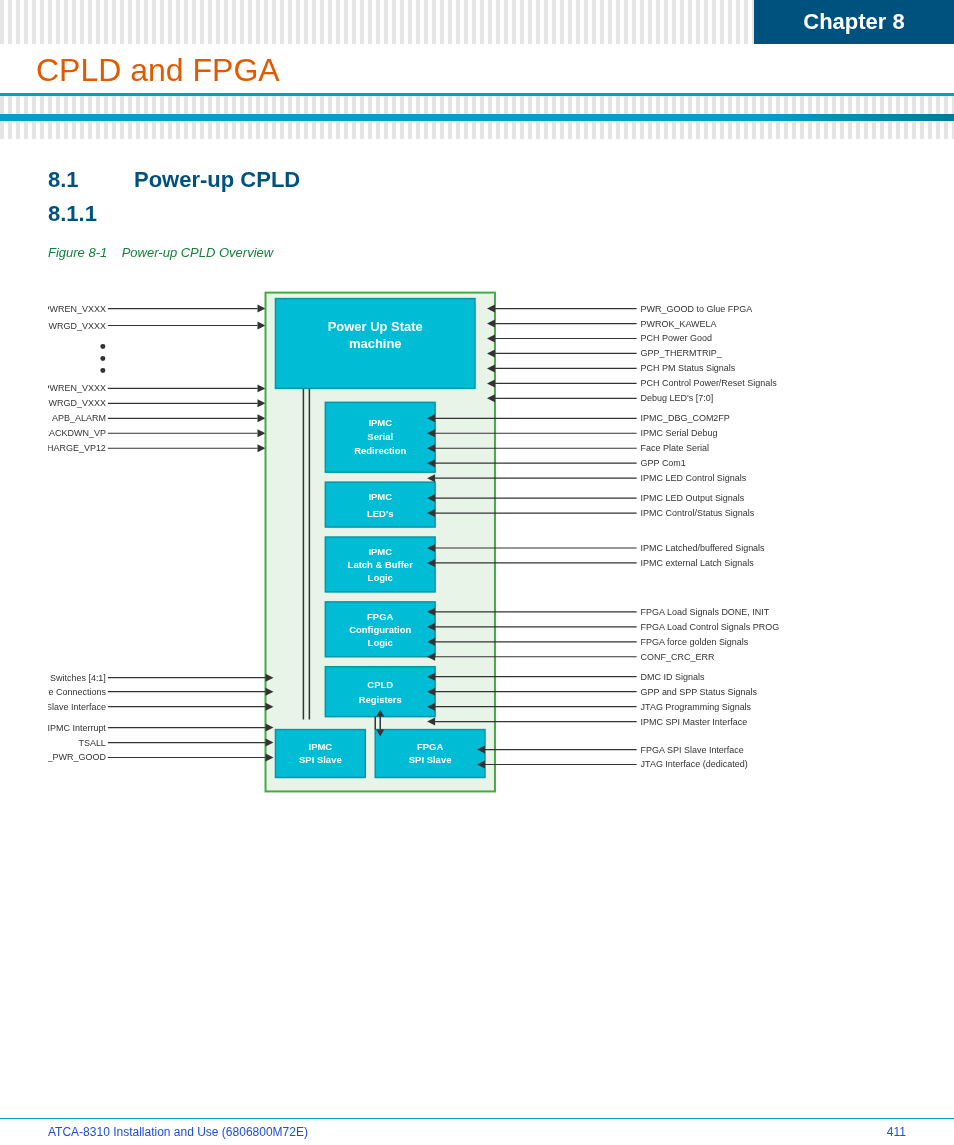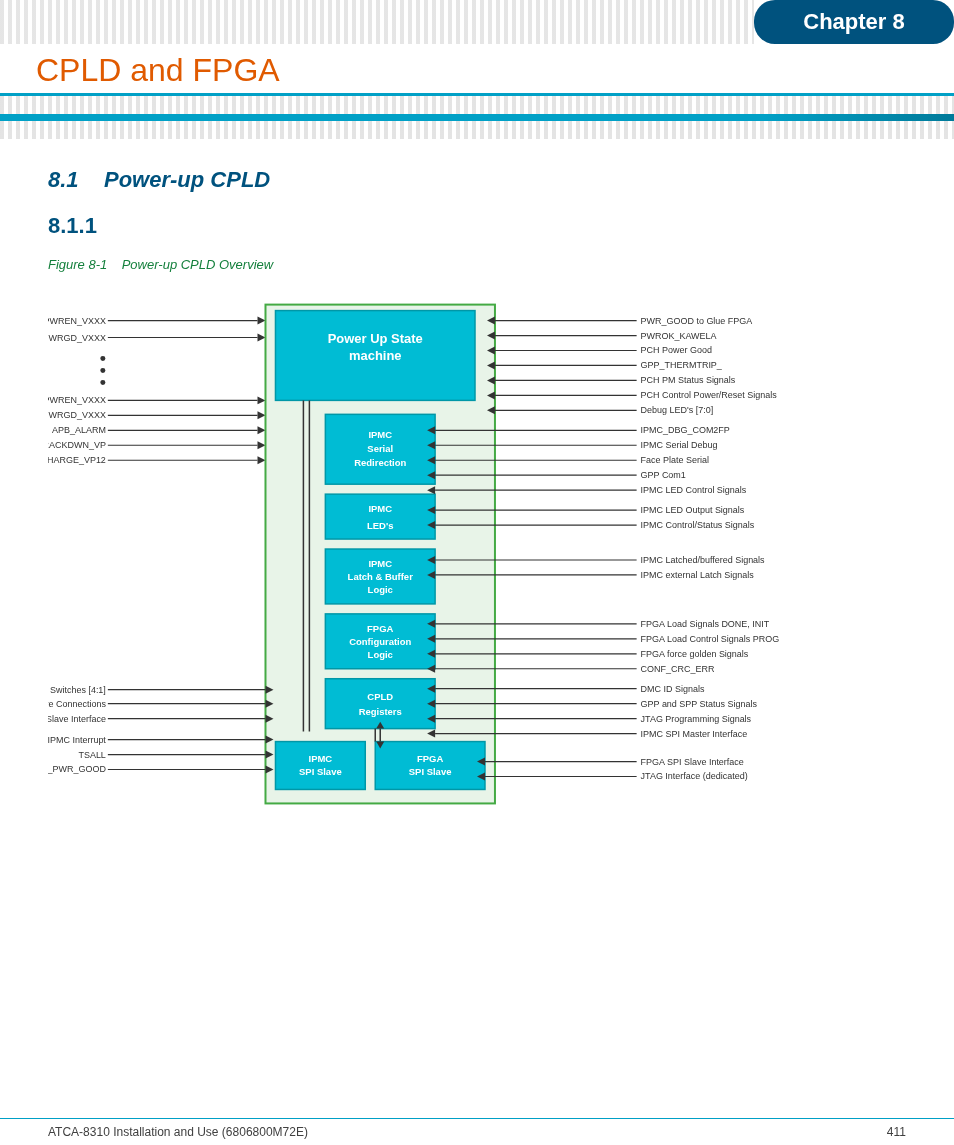--- a/index.html
+++ b/index.html
@@ -32,21 +32,20 @@
     .header-chapter {
       background: #00527e;
       color: #fff;
       font-size: 22px;
       font-weight: bold;
       padding: 8px 24px;
       display: flex;
       align-items: center;
       min-width: 200px;
       justify-content: center;
-      border-radius: 21px;
     }
 
     
     .title-bar {
       background: #fff;
       padding: 8px 0 4px 36px;
       border-bottom: 3px solid #00a0c6;
     }
     .title-bar h1 {
       font-size: 32px;
@@ -75,25 +74,24 @@
 
     
     .main-content {
       padding: 28px 48px 20px 48px;
     }
 
     .section-title {
       font-size: 22px;
       font-weight: bold;
       color: #00527e;
-      margin-bottom: 20px;
+      margin-bottom: 8px;
       display: flex;
       align-items: baseline;
-      gap: 4px;
-      font-style: italic;
+      gap: 34px;
     }
     .section-number {
       font-size: 22px;
       font-weight: bold;
       color: #00527e;
       min-width: 52px;
     }
 
     .section-body {
       font-size: 14px;
@@ -137,21 +135,21 @@
       position: absolute;
       bottom: 0;
       left: 0;
       right: 0;
       border-top: 1.5px solid #00a0c6;
       display: flex;
       justify-content: space-between;
       align-items: center;
       padding: 6px 48px;
       font-size: 12px;
-      color: #404040;
+      color: #1d4ed8;
       background: #fff;
     }
   </style>
 </head>
 <body>
 
 <div class="header-top">
   <div class="header-pattern"></div>
   <div class="header-chapter">Chapter 8</div>
 </div>

